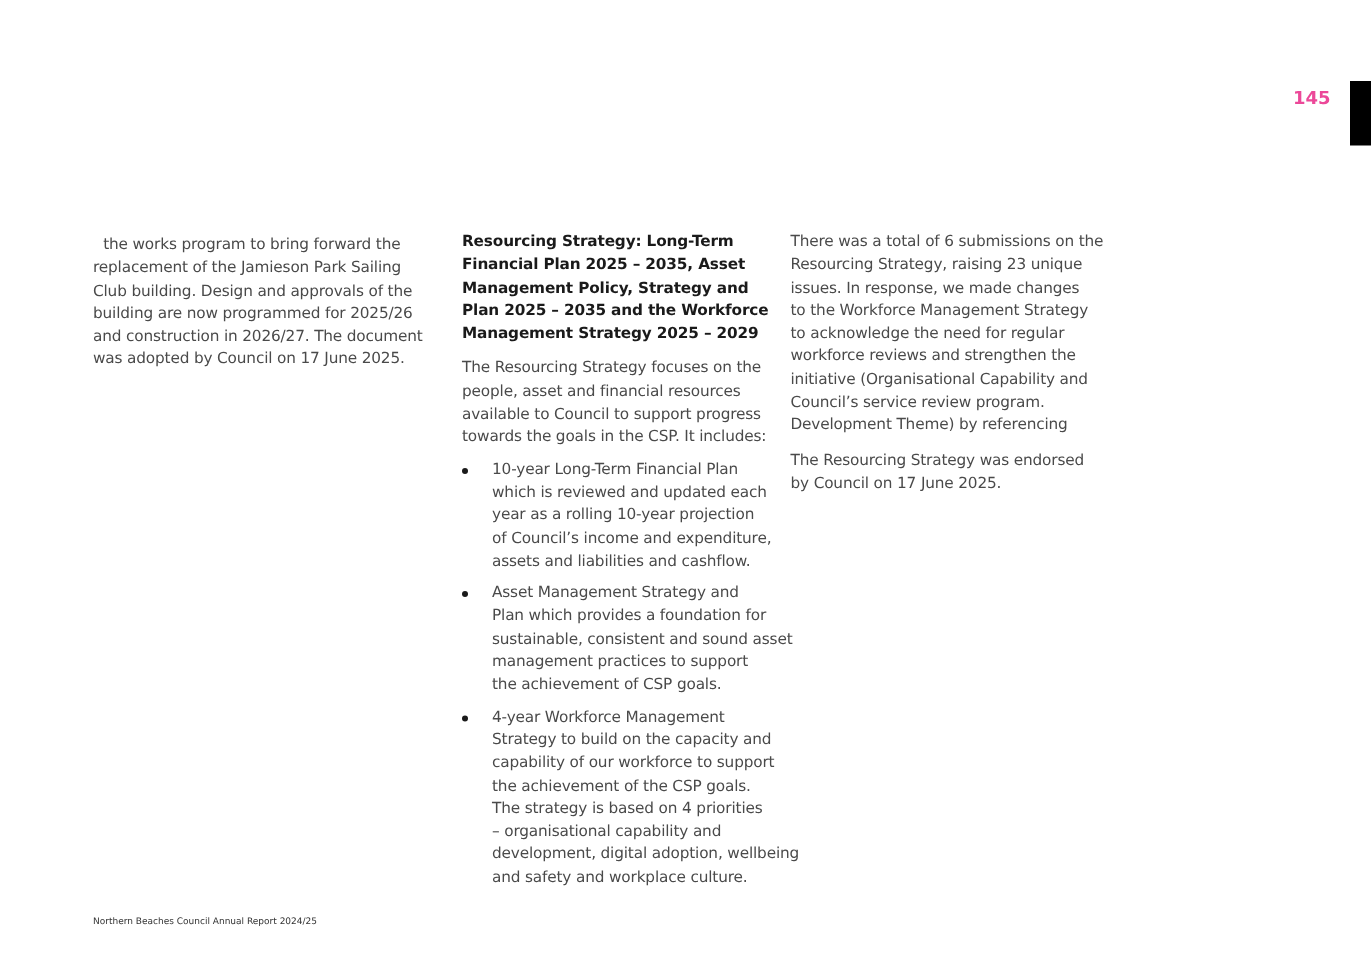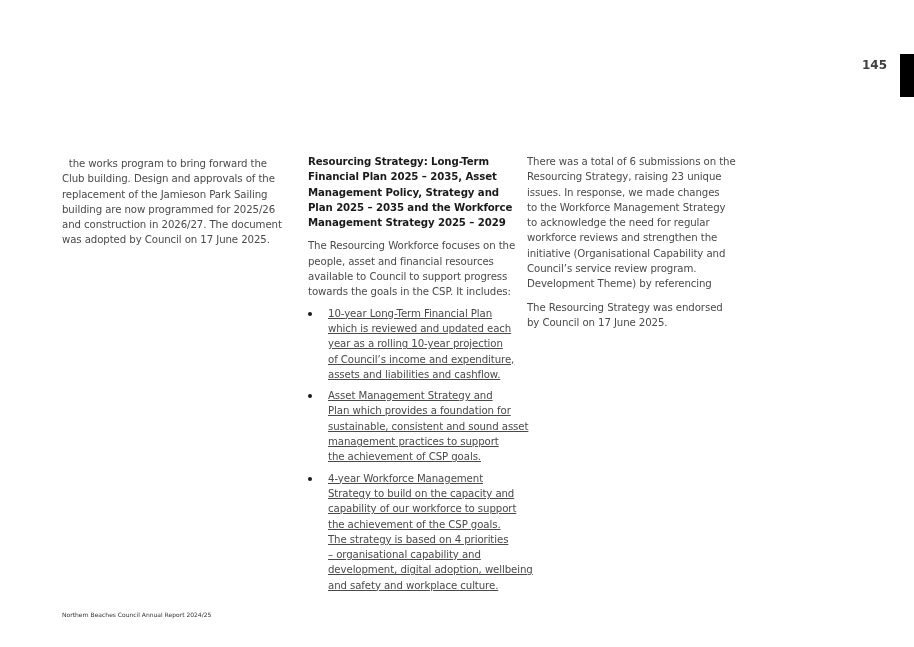--- a/index.html
+++ b/index.html
@@ -14,21 +14,21 @@
       overflow: hidden;
       font-family: "DejaVu Sans", "Liberation Sans", sans-serif;
       color: #4a4a4a;
     }
     .page-number {
       position: absolute;
       top: 58px;
       right: 27px;
       font-size: 12px;
       font-weight: bold;
-      color: #404040;
+      color: #ec4899;
       font-family: "DejaVu Sans", sans-serif;
     }
     .page-tab {
       position: absolute;
       top: 54px;
       right: 0;
       width: 14px;
       height: 43px;
       background: #000000;
     }
@@ -52,21 +52,20 @@
     }
     ul.bullets {
       list-style: none;
       margin: 6px 0 0 0;
       padding: 0;
     }
     ul.bullets li {
       position: relative;
       padding-left: 20px;
       margin-bottom: 6px;
-      text-decoration: underline;
     }
     ul.bullets li .dot {
       position: absolute;
       left: 0;
       top: 6px;
       width: 4px;
       height: 4px;
       border-radius: 50%;
       background: #1a1a1a;
     }
@@ -81,38 +80,38 @@
   </style>
 </head>
 <body>
 
 <div class="page-number">145</div>
 <div class="page-tab"></div>
 
 <div class="col col1">
   <p>
     <span class="line">the works program to bring forward the</span>
+    <span class="line">replacement of the Jamieson Park Sailing</span>
     <span class="line">Club building. Design and approvals of the</span>
-    <span class="line">replacement of the Jamieson Park Sailing</span>
     <span class="line">building are now programmed for 2025/26</span>
     <span class="line">and construction in 2026/27. The document</span>
     <span class="line">was adopted by Council on 17 June 2025.</span>
   </p>
 </div>
 
 <div class="col col2">
   <p class="heading">
     <span class="line">Resourcing Strategy: Long-Term</span>
     <span class="line">Financial Plan 2025 – 2035, Asset</span>
     <span class="line">Management Policy, Strategy and</span>
     <span class="line">Plan 2025 – 2035 and the Workforce</span>
     <span class="line">Management Strategy 2025 – 2029</span>
   </p>
   <p style="margin-bottom:0;">
-    <span class="line">The Resourcing Workforce focuses on the</span>
+    <span class="line">The Resourcing Strategy focuses on the</span>
     <span class="line">people, asset and financial resources</span>
     <span class="line">available to Council to support progress</span>
     <span class="line">towards the goals in the CSP. It includes:</span>
   </p>
   <ul class="bullets">
     <li>
       <span class="dot"></span>
       <span class="line">10-year Long-Term Financial Plan</span>
       <span class="line">which is reviewed and updated each</span>
       <span class="line">year as a rolling 10-year projection</span>

